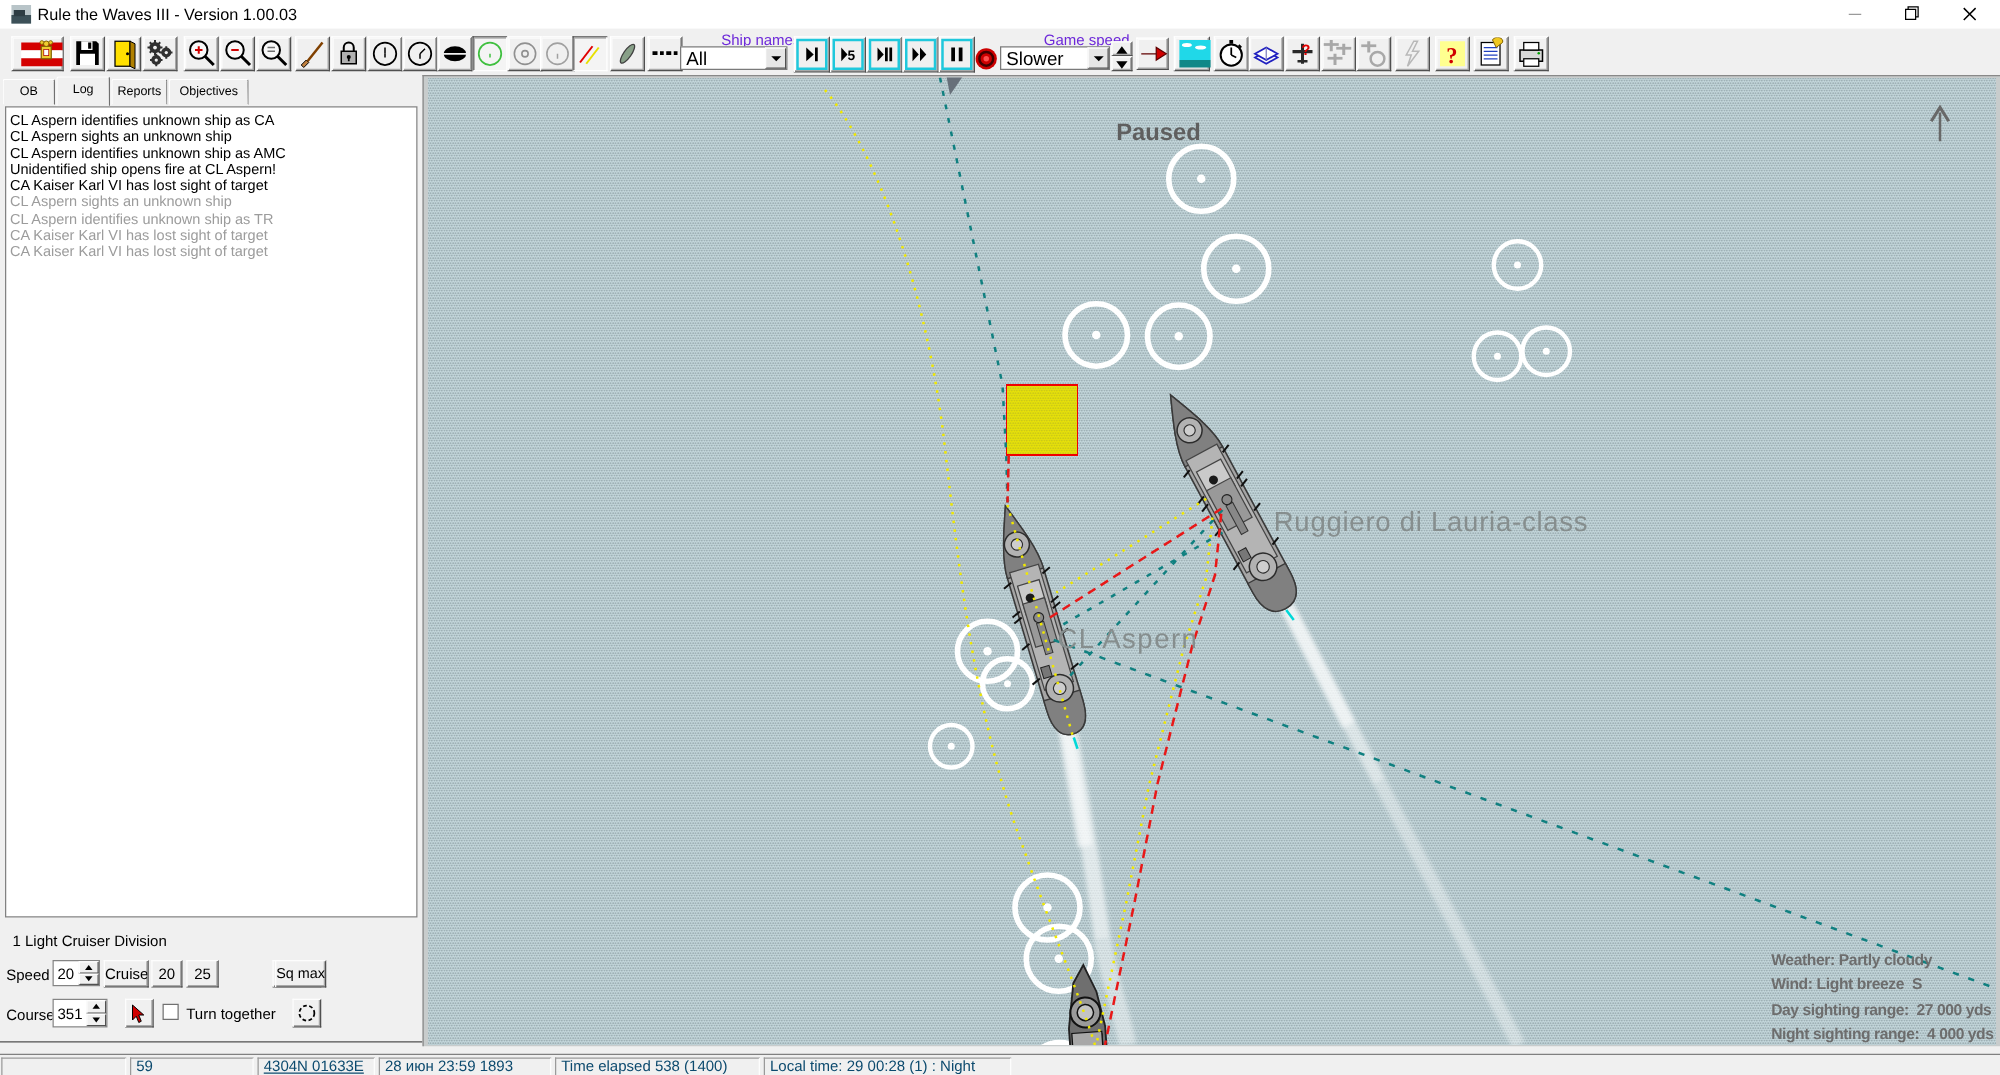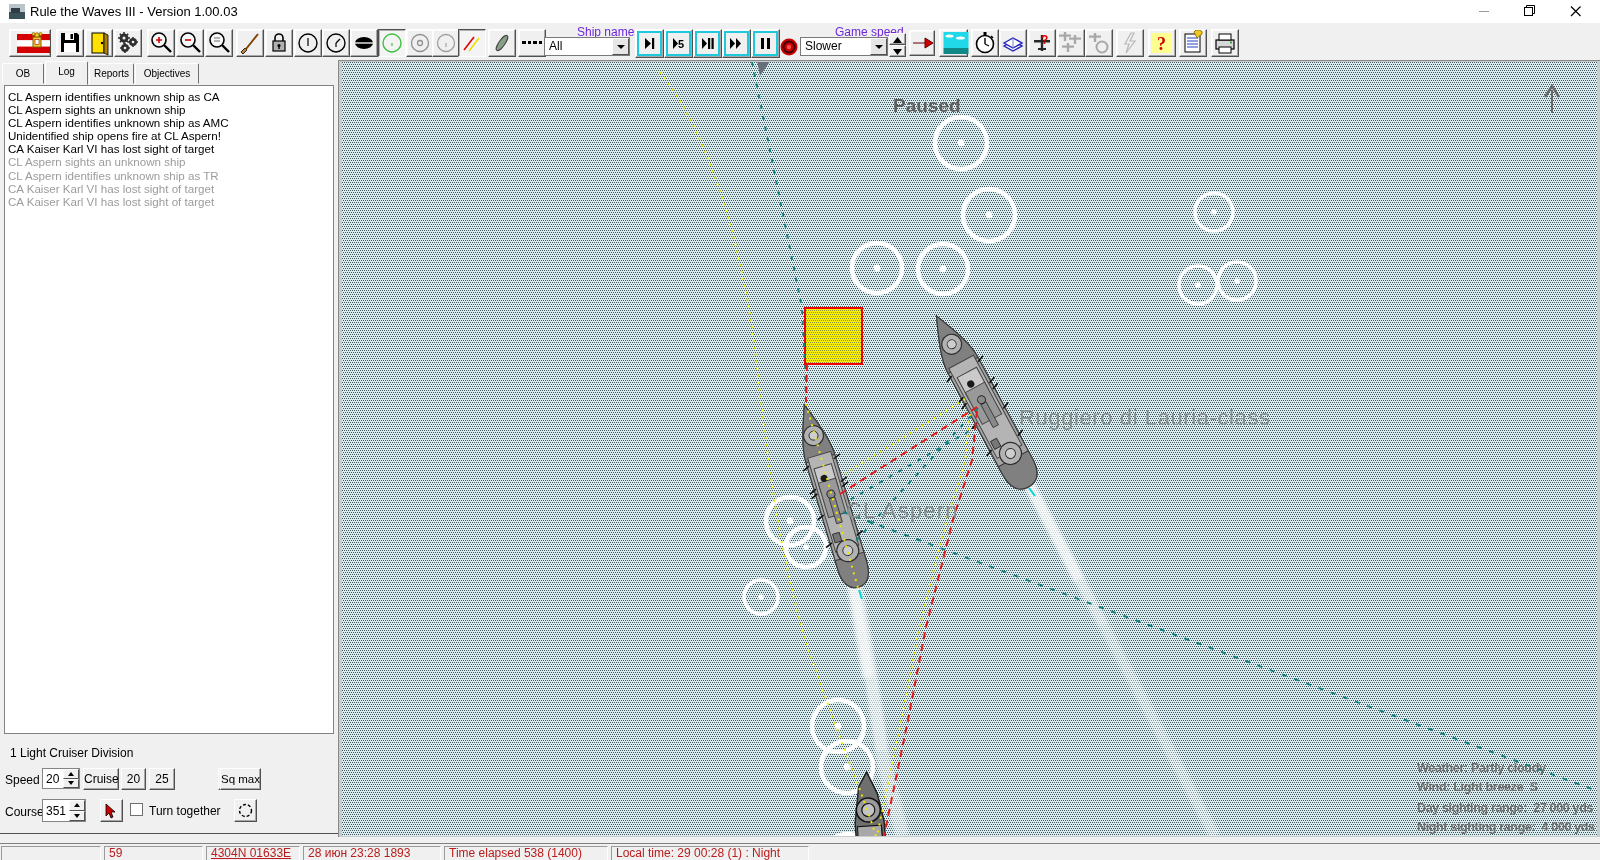--- a/index.html
+++ b/index.html
@@ -6,42 +6,42 @@
 html,body { width:1600px; height:860px; overflow:hidden; font-family:"Liberation Sans", sans-serif; background:#f0f0f0;}
 #titlebar { position:absolute; left:0; top:0; width:1600px; height:23px; background:#ffffff; }
 #titletext { position:absolute; left:30px; top:4px; font-size:13px; color:#000; }
 #toolbar { position:absolute; left:0; top:23px; width:1600px; height:37px; background:#f0f0f0; }
 .tbtn { position:absolute; background:#f0f0f0;
   border:1px solid; border-color:#ffffff #505050 #505050 #ffffff;
   box-shadow: inset -1px -1px 0 #a8a8a8, inset 1px 1px 0 #fbfbfb; }
 .tbtn.pressed { border-color:#505050 #ffffff #ffffff #505050; box-shadow: inset 1px 1px 0 #b0b0b0; background:#f4f4f4; }
 .tbtn svg { position:absolute; left:0; top:0; right:0; bottom:0; margin:auto; }
 .tlabel { position:absolute; font-size:12px; color:#6d28d9;margin-left:32px; }
-.combo { position:absolute; height:19px; background:#fff; border:1px solid #7a7a7a; font-size:12px; color:#000; }
+.combo { position:absolute; height:19px; background:#fff; border:1px solid #7a7a7a; font-size:15px; color:#000; }
 .combo .arrowbox { position:absolute; right:0px; top:0px; bottom:0px; width:17px; background:#e6e6e6;
   border:1px solid; border-color:#fdfdfd #505050 #505050 #fdfdfd; }
 .combo .arrowbox:after { content:""; position:absolute; left:4px; top:6px; border:4px solid transparent; border-top-color:#000; }
 #leftpanel { position:absolute; left:0; top:60px; width:338px; height:800px; background:#f0f0f0; }
 .tab { position:absolute; top:3px; height:21px; background:#f0f0f0; font-size:10px; color:#000;
   border:1px solid; border-color:#fff #707070 #f0f0f0 #fff; border-radius:2px 2px 0 0; text-align:center; line-height:20px; }
 .tab.active { top:1px; height:24px; z-index:2; }
 #listbox { position:absolute; left:4px; top:25px; width:330px; height:649px; background:#fff;
   border:1px solid #828282; }
 #loglines { position:absolute; left:3px; top:4px; font-size:11.6px; line-height:13.1px; color:#000; white-space:pre; }
 #divpanel { position:absolute; left:0px; top:736px; width:338px; height:98px; background:#f0f0f0; border-bottom:1px solid #505050;}
 .lbl { position:absolute; font-size:12px; color:#000; }
 .spinbox { position:absolute; background:#fff; border:1px solid #848484; font-size:12px; }
 .btn { position:absolute; background:#f0f0f0; border:1px solid; border-color:#fdfdfd #505050 #505050 #fdfdfd;
   box-shadow: inset -1px -1px 0 #a8a8a8; font-size:12px; text-align:center; color:#000; white-space:nowrap; overflow:hidden; }
 .spinner { position:absolute; }
 .spinner .sb { position:absolute; left:0; width:100%; height:50%; background:#f0f0f0; border:1px solid; border-color:#fdfdfd #505050 #505050 #fdfdfd; }
 .tri-up { position:absolute; left:50%; top:50%; margin:-2px 0 0 -3.5px; border:3.5px solid transparent; border-bottom:4.5px solid #000; border-top:none; }
 .tri-dn { position:absolute; left:50%; top:50%; margin:-2px 0 0 -3.5px; border:3.5px solid transparent; border-top:4.5px solid #000; border-bottom:none; }
 #statusbar { position:absolute; left:0; top:844px; width:1600px; height:16px; background:#f0f0f0; }
-.sfield { position:absolute; top:2px; height:15px; border:1px solid; border-color:#9a9a9a #fdfdfd #fdfdfd #9a9a9a; font-size:12px; color:#b91c1c; padding-left:4px; line-height:13px; background:#f0f0f0;}
+.sfield { position:absolute; top:2px; height:15px; border:1px solid; border-color:#9a9a9a #fdfdfd #fdfdfd #9a9a9a; font-size:12px; color:#0c4a6e; padding-left:4px; line-height:13px; background:#f0f0f0;}
 #mapborder { position:absolute; left:338px; top:60px; width:1262px; height:777px; background:#c8cccc; border-top:1px solid #888; border-left:1px solid #888;}
 #bottomline { position:absolute; left:0; top:843px; width:1600px; height:1px; background:#808080; }
 #map { position:absolute; left:342px; top:62px; width:1255px; height:774px; }
 </style>
 </head>
 <body>
 
 <div id="titlebar">
   <svg style="position:absolute;left:9px;top:4px;" width="16" height="15">
     <rect x="0" y="0" width="16" height="15" fill="#b8c4c8"></rect>
@@ -416,21 +416,21 @@
   <div class="lbl" style="left:149px; top:68px;">Turn together</div>
   <div class="btn" style="left:234px; top:63px; width:23px; height:23px;"><svg width="21" height="21">
         <circle cx="10.5" cy="10.5" r="6" fill="none" stroke="#000" stroke-width="1.4" stroke-dasharray="3 2"></circle>
       </svg></div>
 </div>
 
 <div id="statusbar">
   <div class="sfield" style="left:1px; width:100px;"></div>
   <div class="sfield" style="left:104px; width:99px;">59</div>
   <div class="sfield" style="left:206px; width:94px;text-decoration:underline;">4304N 01633E</div>
-  <div class="sfield" style="left:303px; width:138px;">28 июн 23:28 1893</div>
+  <div class="sfield" style="left:303px; width:138px;">28 июн 23:59 1893</div>
   <div class="sfield" style="left:444px; width:164px;">Time elapsed 538 (1400)</div>
   <div class="sfield" style="left:611px; width:198px;">Local time: 29 00:28 (1) : Night</div>
 </div>
 
 <div id="mapborder"></div>
 <div id="bottomline"></div>
 <svg id="map" width="1255" height="774" viewBox="0 0 1255 774">
   <defs>
     <pattern id="sea" width="4" height="4" patternUnits="userSpaceOnUse">
       <rect width="4" height="4" fill="#daedf1"></rect>

